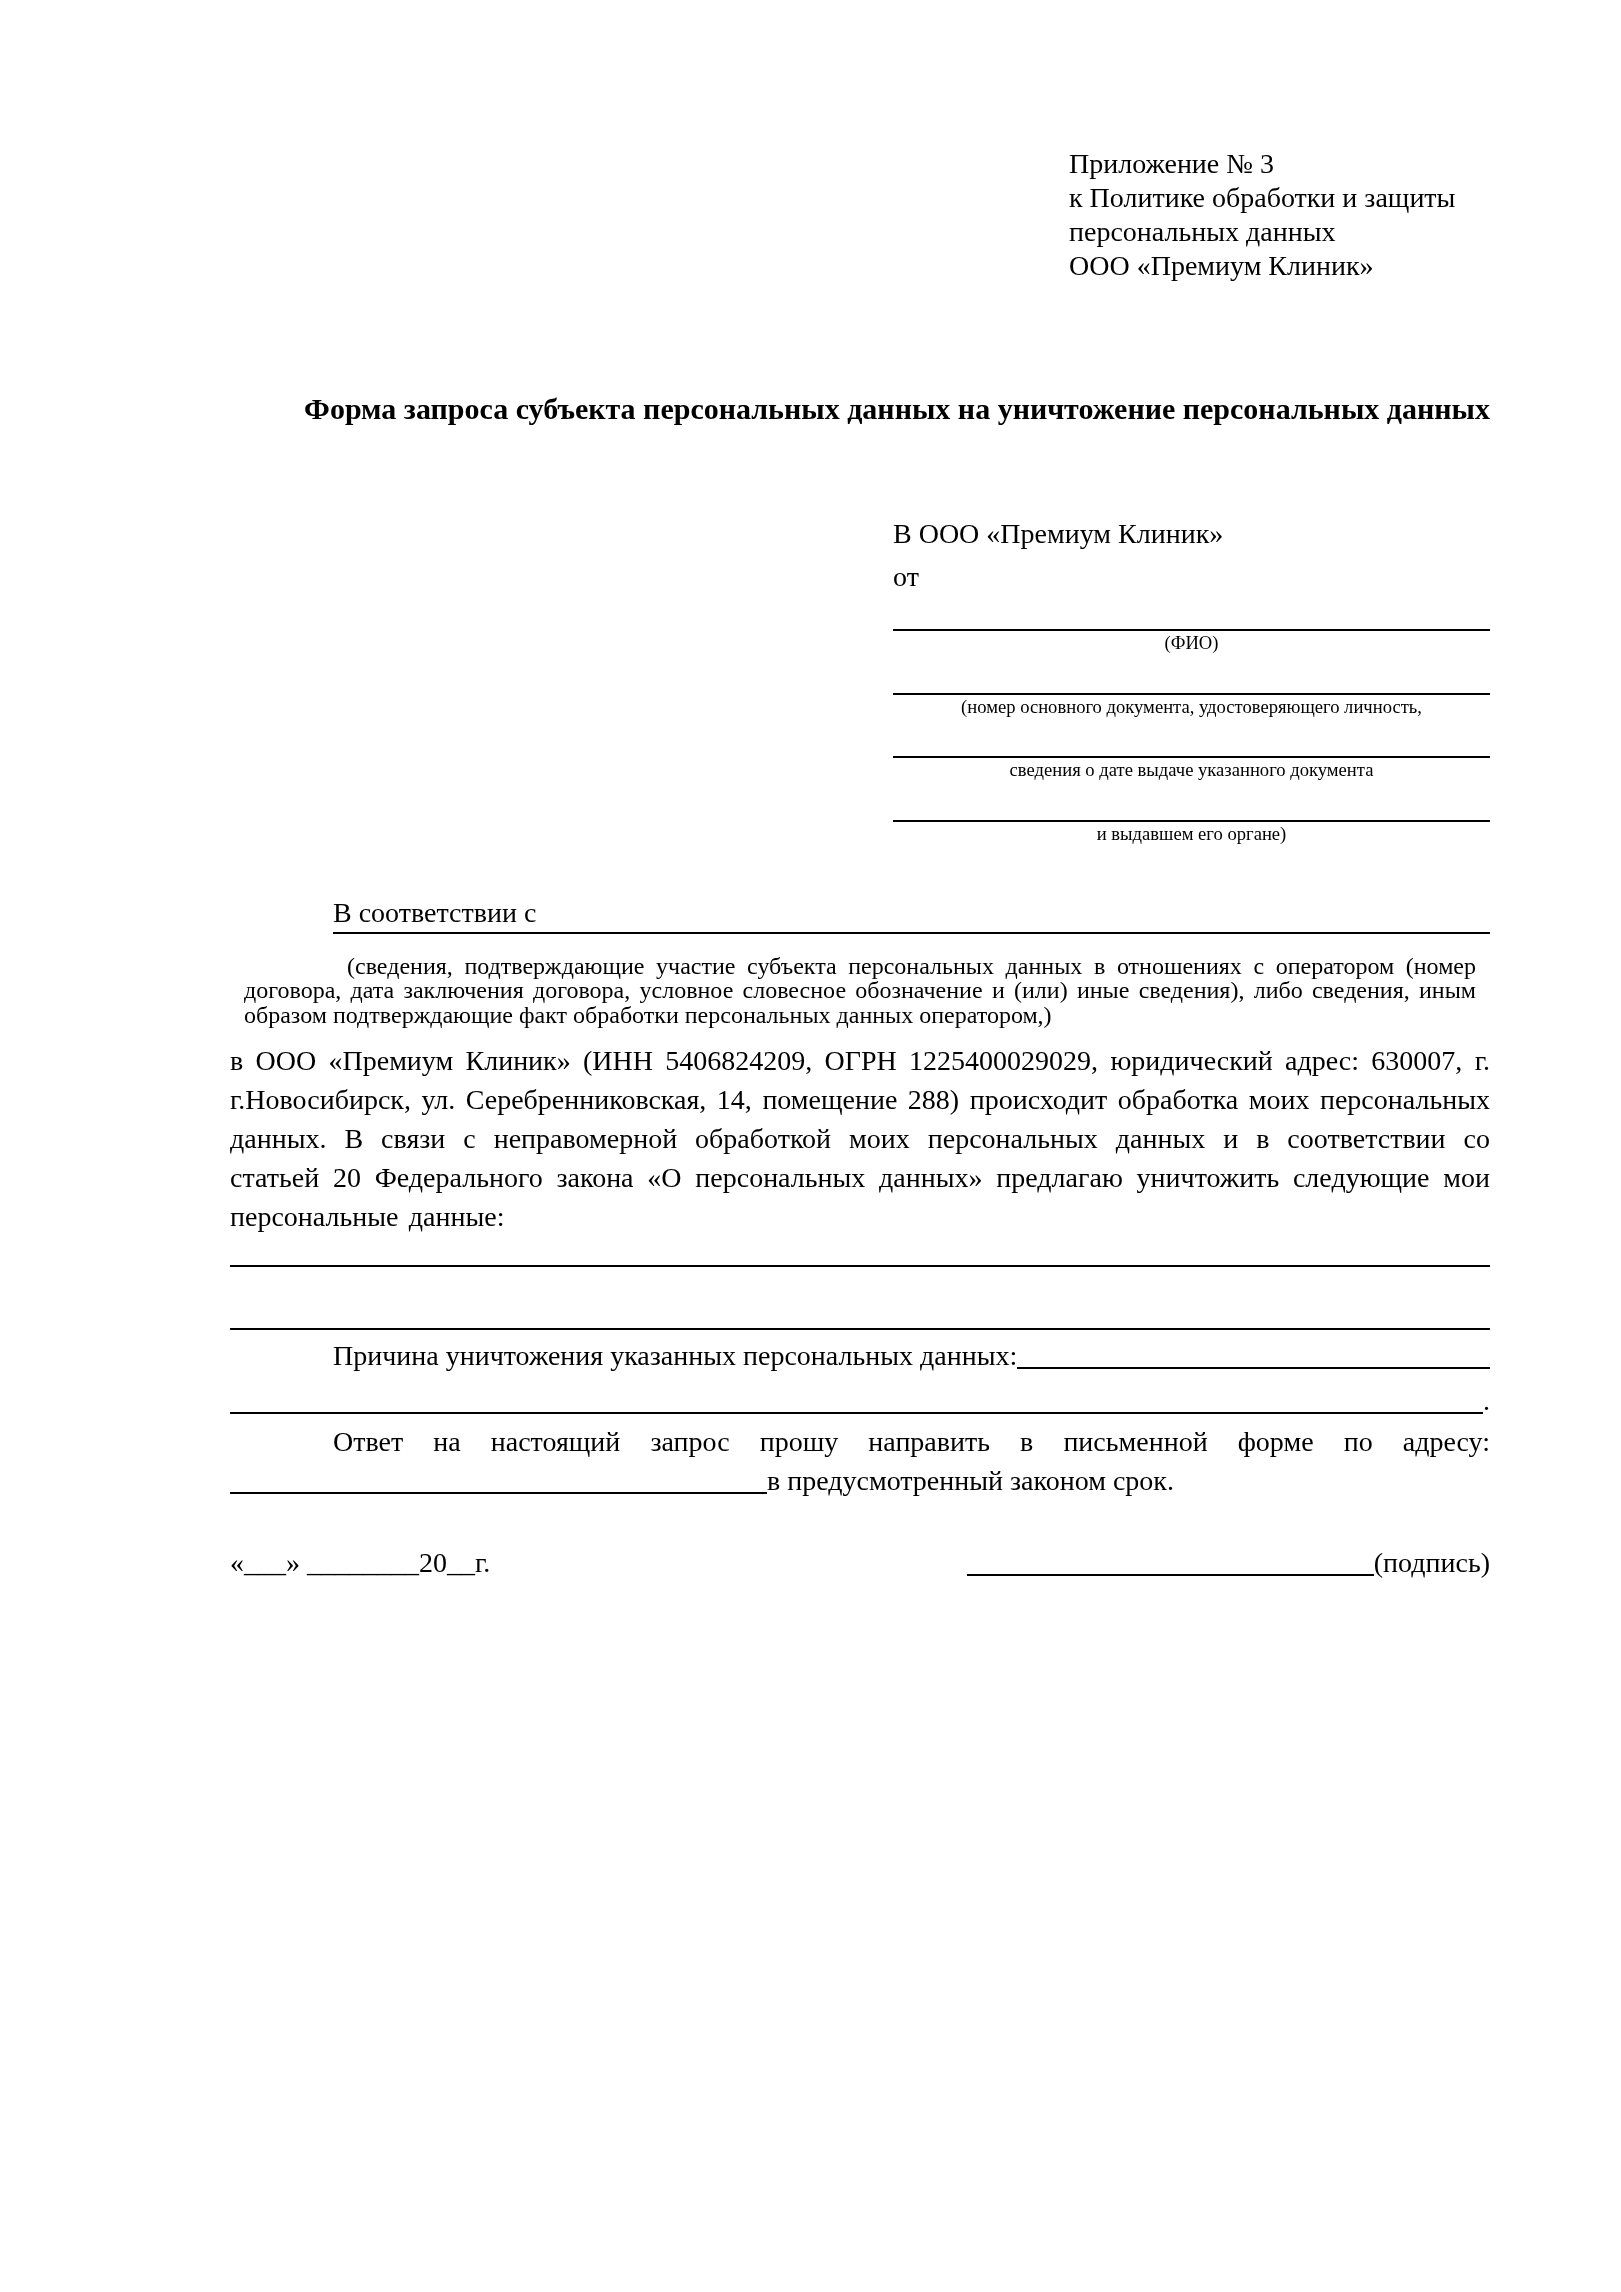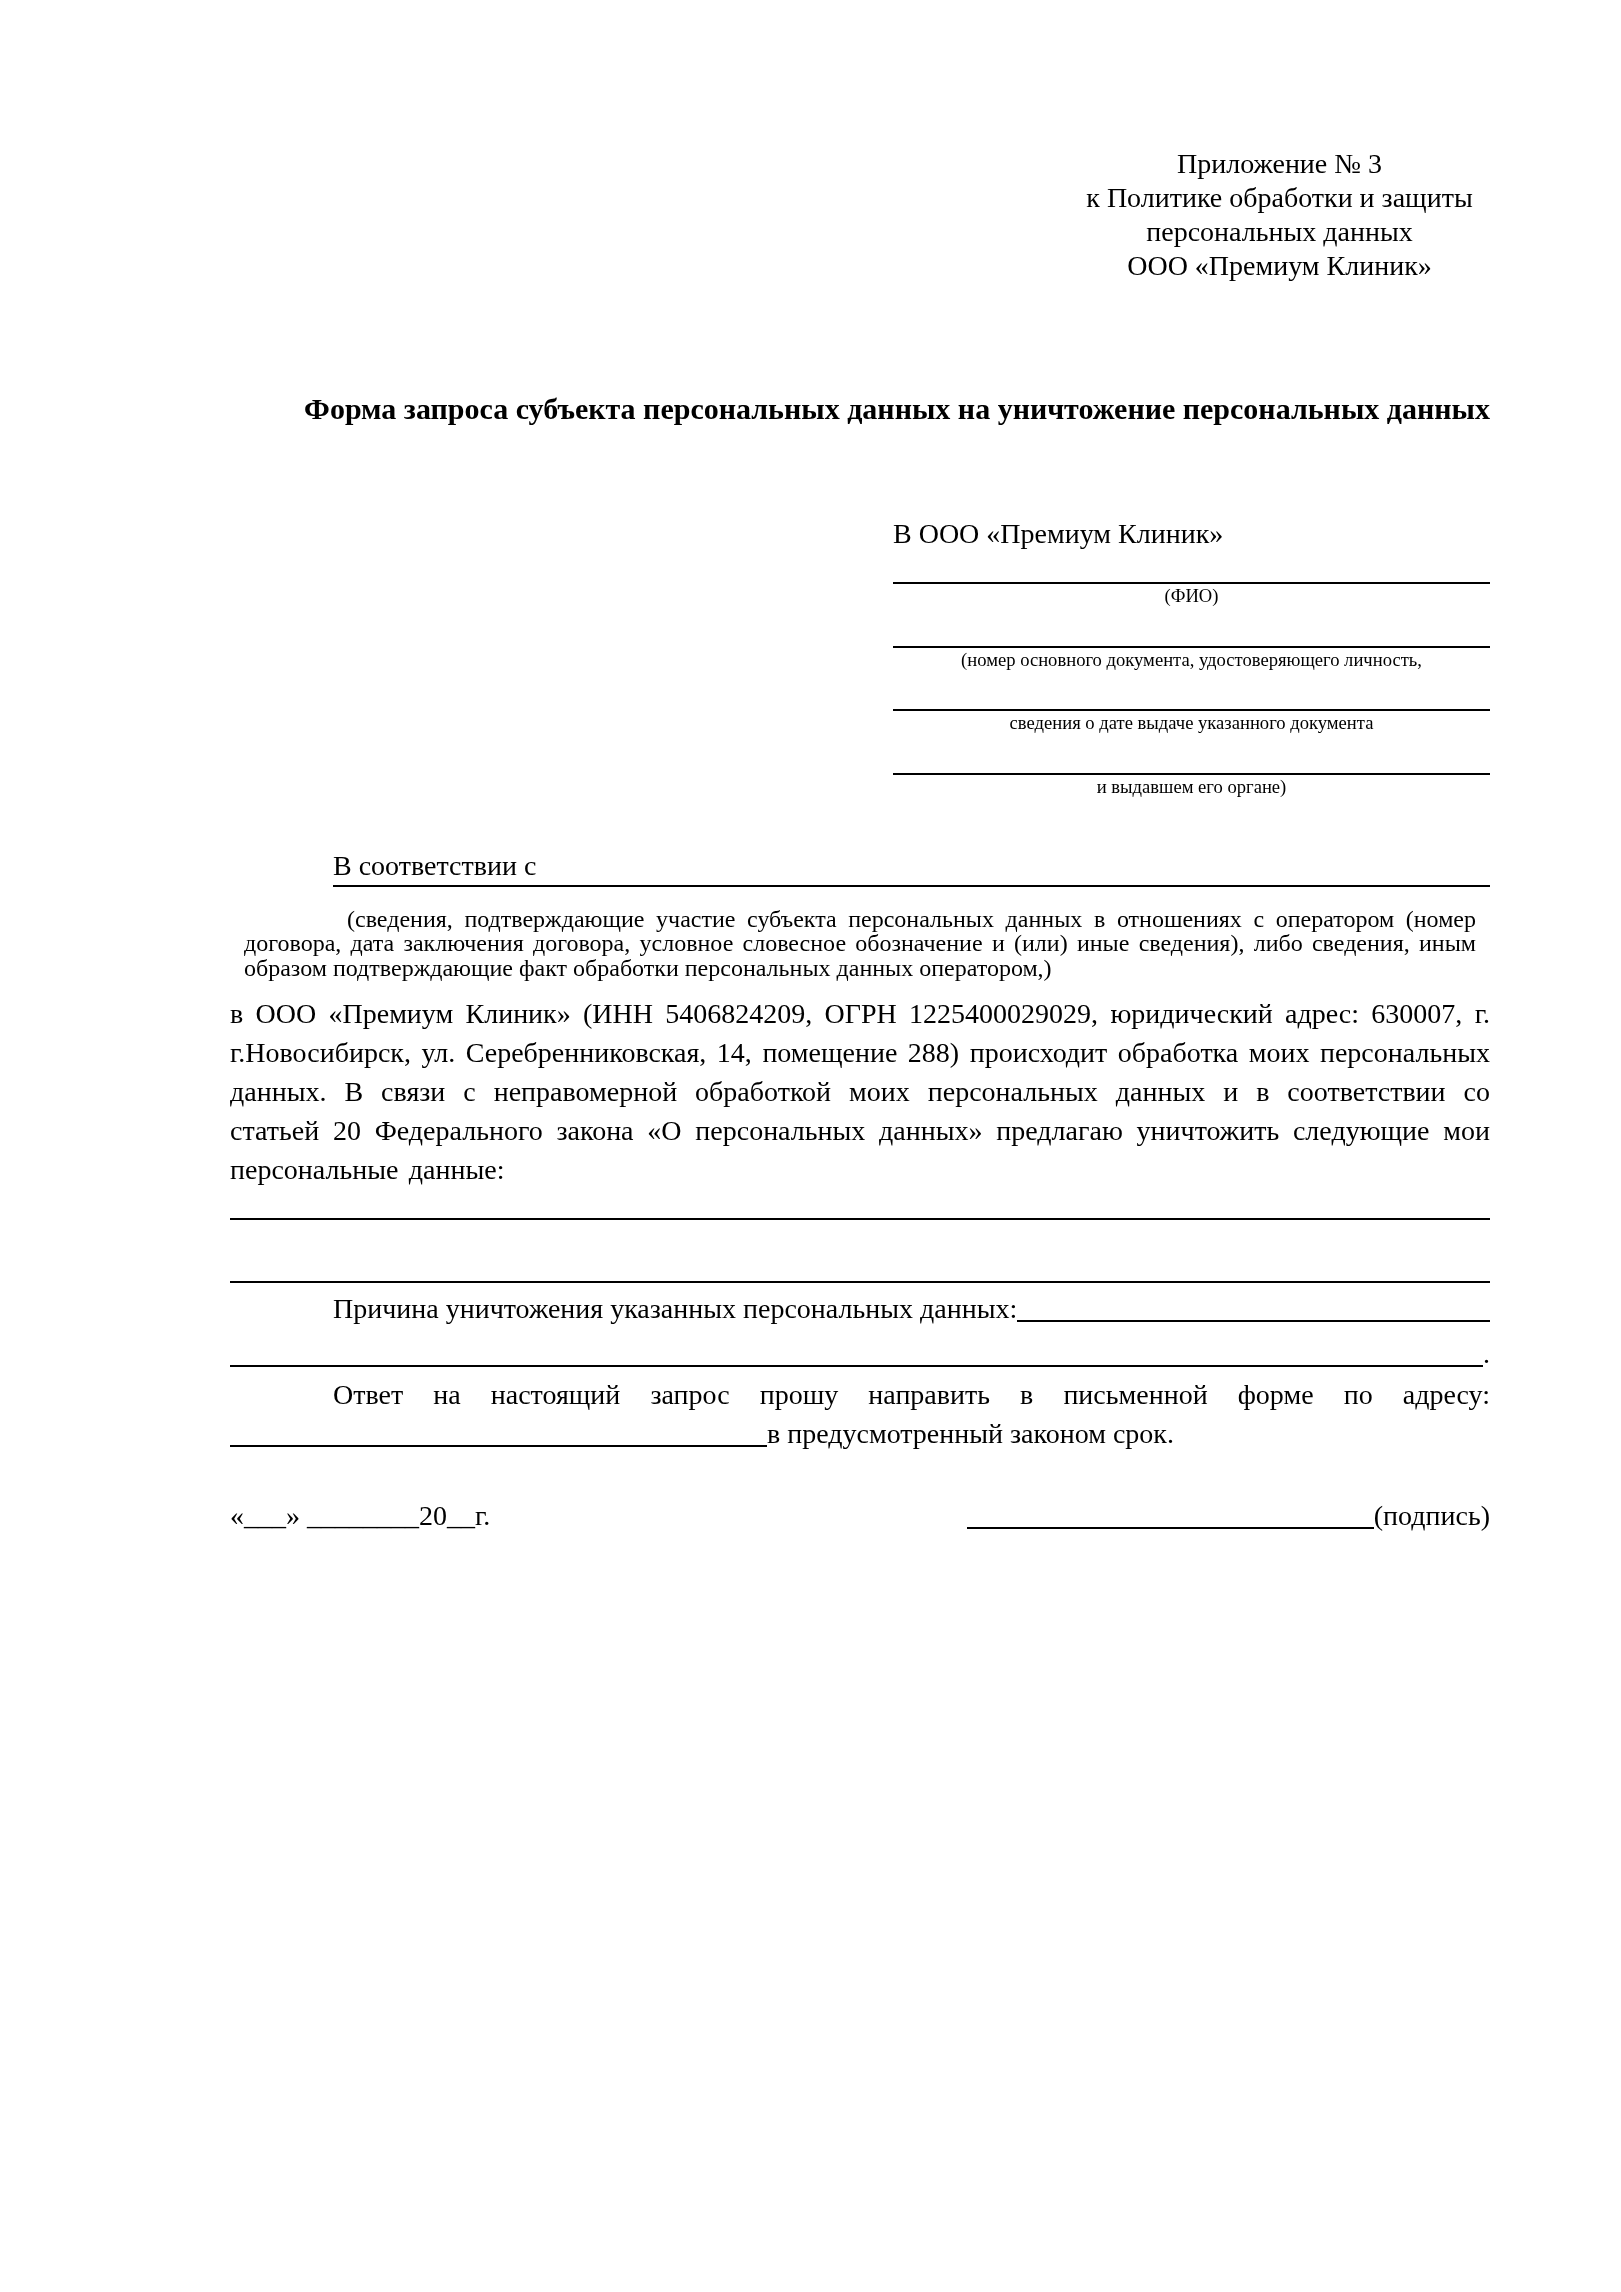--- a/index.html
+++ b/index.html
@@ -6,21 +6,21 @@
   .page {
     position:relative;
     width:1621px; height:2293px;
     background:#ffffff; color:#000000;
     font-family:"Liberation Serif","DejaVu Serif",serif;
     font-size:28px; line-height:39px;
     box-sizing:border-box;
     padding:147px 131px 0 230px;
     overflow:hidden;
   }
-  .header { width:421px; margin-left:auto; font-size:28px; line-height:34px; white-space:nowrap;text-align:center; }
+  .header { width:421px; margin-left:auto; font-size:28px; line-height:34px; white-space:nowrap; }
   .title { margin:103px 0 0 0; text-align:right; font-size:30px; line-height:45px; font-weight:bold; }
   .addressee { margin-left:663px; margin-top:83px; }
   .addressee .from { line-height:47px; }
   .addr-blank { border-bottom:2.9px solid #000; height:29px; }
   .addr-blank.tall { height:37px; }
   .caption { text-align:center; font-size:18.6px; line-height:24.5px; }
   .row { display:flex; align-items:stretch; }
   .fill { flex:1 1 auto; border-bottom:2.9px solid #000; margin-bottom:5.9px; align-self:stretch; }
   .lead { white-space:nowrap; }
   .accordance { margin-top:47px; padding-left:103px;flex-direction:column; }
@@ -48,20 +48,21 @@
     <div>Приложение № 3</div>
     <div>к Политике обработки и защиты</div>
     <div>персональных данных</div>
     <div>ООО «Премиум Клиник»</div>
   </div>
 
   <div class="title">Форма запроса субъекта персональных данных на уничтожение персональных данных</div>
 
   <div class="addressee">
     <div>В ООО «Премиум Клиник»</div>
+    <div class="from">от</div>
     <div class="addr-blank"></div>
     <div class="caption">(ФИО)</div>
     <div class="addr-blank tall"></div>
     <div class="caption">(номер основного документа, удостоверяющего личность,</div>
     <div class="addr-blank tall"></div>
     <div class="caption">сведения о дате выдаче указанного документа</div>
     <div class="addr-blank tall"></div>
     <div class="caption">и выдавшем его органе)</div>
   </div>
 

